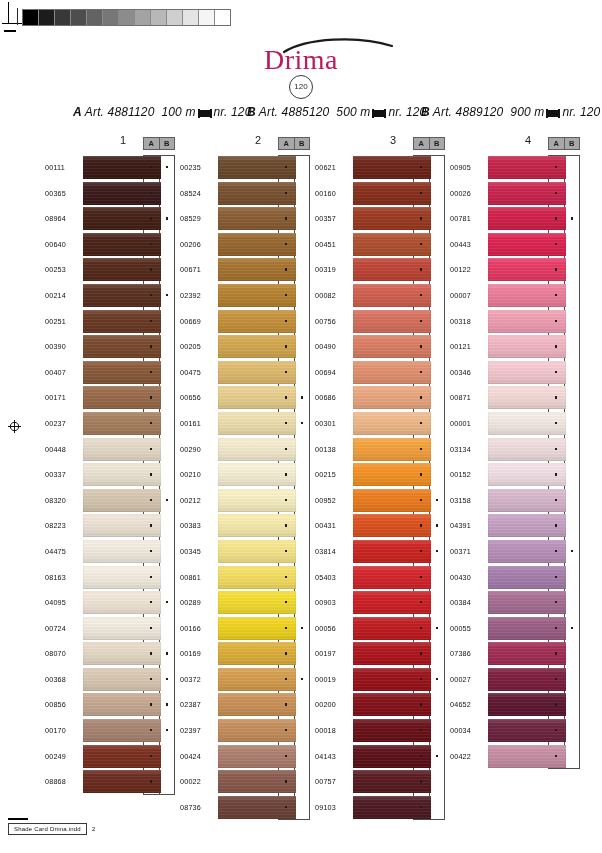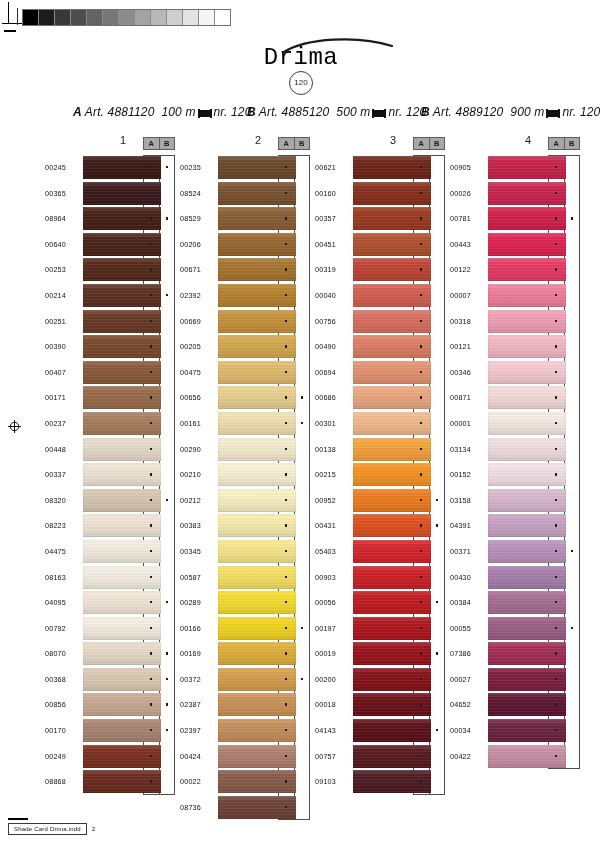--- a/index.html
+++ b/index.html
@@ -34,24 +34,24 @@
   #greyscale-strip .sw:last-child { border-right: none; }
   .tick-left { position: absolute; left: 17px; top: 8px; width: 1px; height: 17px; background: #2b2b2b; }
 
   
   #brand {
     position: absolute;
     left: 0; right: 0; top: 46px;
     text-align: center;
   }
   #brand .wordmark {
-    font-family: Liberation Mono, monospace;
-    font-size: 24px;
+    font-family: Liberation Serif, serif;
+    font-size: 28px;
     letter-spacing: 0.5px;
-    color: #000000;
+    color: #be185d;
     line-height: 1;
     display: inline-block;
     position: relative;
   }
   #brand .swoosh {
     position: absolute;
     left: 18px;
     top: -9px;
     width: 112px;
     height: 18px;
@@ -303,21 +303,21 @@
       <div class="ab-head">
         <div class="h first">A</div>
         <div class="h">B</div>
       </div>
     </div>
     <div class="col-body">
       <div class="ab-frame">
         <div class="divider"></div>
       </div>
       <div class="swatch-row">
-        <div class="code">00245</div>
+        <div class="code">00111</div>
         <div class="chip" style="background: rgb(60, 26, 20);">
           <div class="sheen"></div>
           <div class="gloss"></div>
         </div>
         <div class="dot a"></div>
         <div class="dot b"></div>
       </div>
       <div class="swatch-row">
         <div class="code">00365</div>
         <div class="chip" style="background: rgb(59, 26, 27);">
@@ -452,21 +452,21 @@
       <div class="swatch-row">
         <div class="code">04095</div>
         <div class="chip" style="background: rgb(243, 233, 218);">
           <div class="sheen"></div>
           <div class="gloss"></div>
         </div>
         <div class="dot a"></div>
         <div class="dot b"></div>
       </div>
       <div class="swatch-row">
-        <div class="code">00792</div>
+        <div class="code">00724</div>
         <div class="chip" style="background: rgb(246, 239, 227);">
           <div class="sheen"></div>
           <div class="gloss"></div>
         </div>
         <div class="dot a"></div>
       </div>
       <div class="swatch-row">
         <div class="code">08070</div>
         <div class="chip" style="background: rgb(233, 220, 201);">
           <div class="sheen"></div>
@@ -656,21 +656,21 @@
       </div>
       <div class="swatch-row">
         <div class="code">00345</div>
         <div class="chip" style="background: rgb(249, 232, 140);">
           <div class="sheen"></div>
           <div class="gloss"></div>
         </div>
         <div class="dot a"></div>
       </div>
       <div class="swatch-row">
-        <div class="code">00587</div>
+        <div class="code">00861</div>
         <div class="chip" style="background: rgb(248, 225, 99);">
           <div class="sheen"></div>
           <div class="gloss"></div>
         </div>
         <div class="dot a"></div>
       </div>
       <div class="swatch-row">
         <div class="code">00289</div>
         <div class="chip" style="background: rgb(247, 223, 47);">
           <div class="sheen"></div>
@@ -792,21 +792,21 @@
       </div>
       <div class="swatch-row">
         <div class="code">00319</div>
         <div class="chip" style="background: rgb(192, 69, 53);">
           <div class="sheen"></div>
           <div class="gloss"></div>
         </div>
         <div class="dot a"></div>
       </div>
       <div class="swatch-row">
-        <div class="code">00040</div>
+        <div class="code">00082</div>
         <div class="chip" style="background: rgb(212, 96, 80);">
           <div class="sheen"></div>
           <div class="gloss"></div>
         </div>
         <div class="dot a"></div>
       </div>
       <div class="swatch-row">
         <div class="code">00756</div>
         <div class="chip" style="background: rgb(217, 112, 94);">
           <div class="sheen"></div>
@@ -867,20 +867,29 @@
         <div class="chip" style="background: rgb(239, 125, 30);">
           <div class="sheen"></div>
           <div class="gloss"></div>
         </div>
         <div class="dot a"></div>
         <div class="dot b"></div>
       </div>
       <div class="swatch-row">
         <div class="code">00431</div>
         <div class="chip" style="background: rgb(224, 82, 31);">
+          <div class="sheen"></div>
+          <div class="gloss"></div>
+        </div>
+        <div class="dot a"></div>
+        <div class="dot b"></div>
+      </div>
+      <div class="swatch-row">
+        <div class="code">03814</div>
+        <div class="chip" style="background: rgb(207, 36, 32);">
           <div class="sheen"></div>
           <div class="gloss"></div>
         </div>
         <div class="dot a"></div>
         <div class="dot b"></div>
       </div>
       <div class="swatch-row">
         <div class="code">05403</div>
         <div class="chip" style="background: rgb(214, 36, 42);">
           <div class="sheen"></div>

